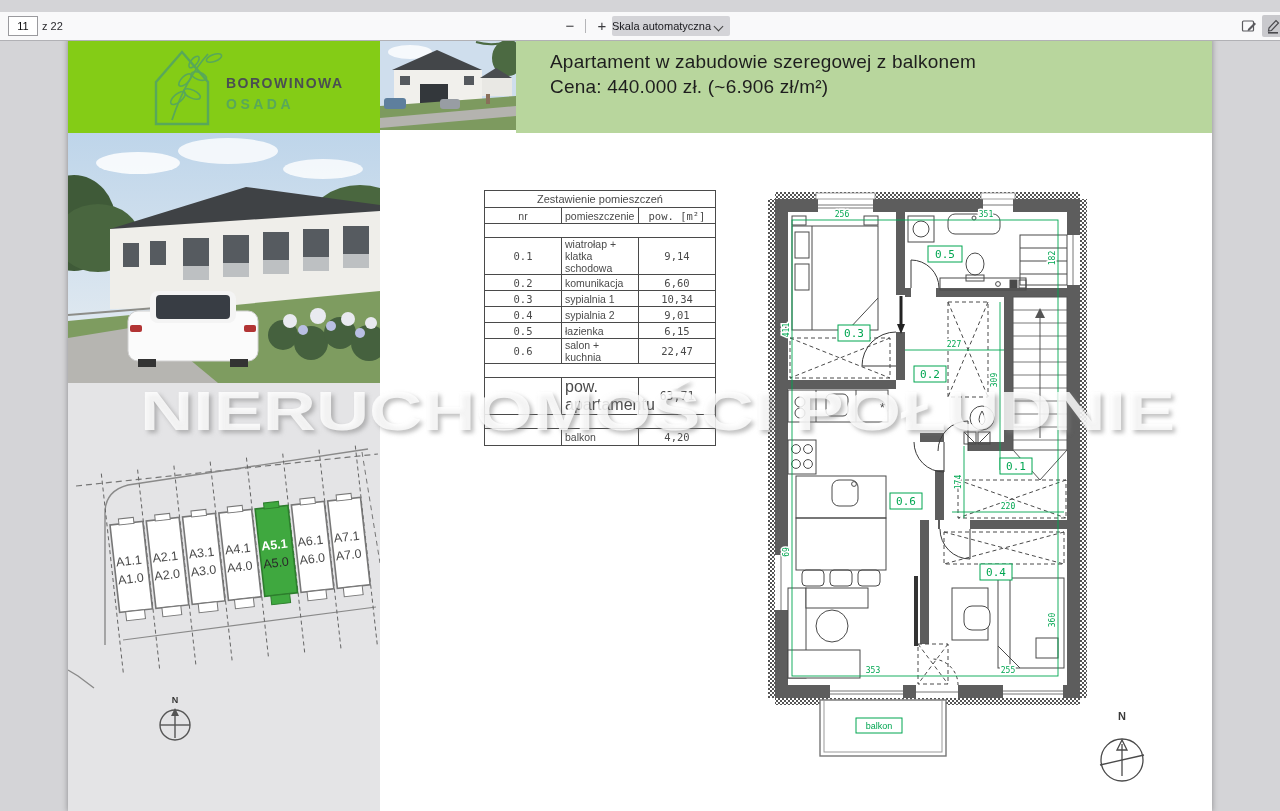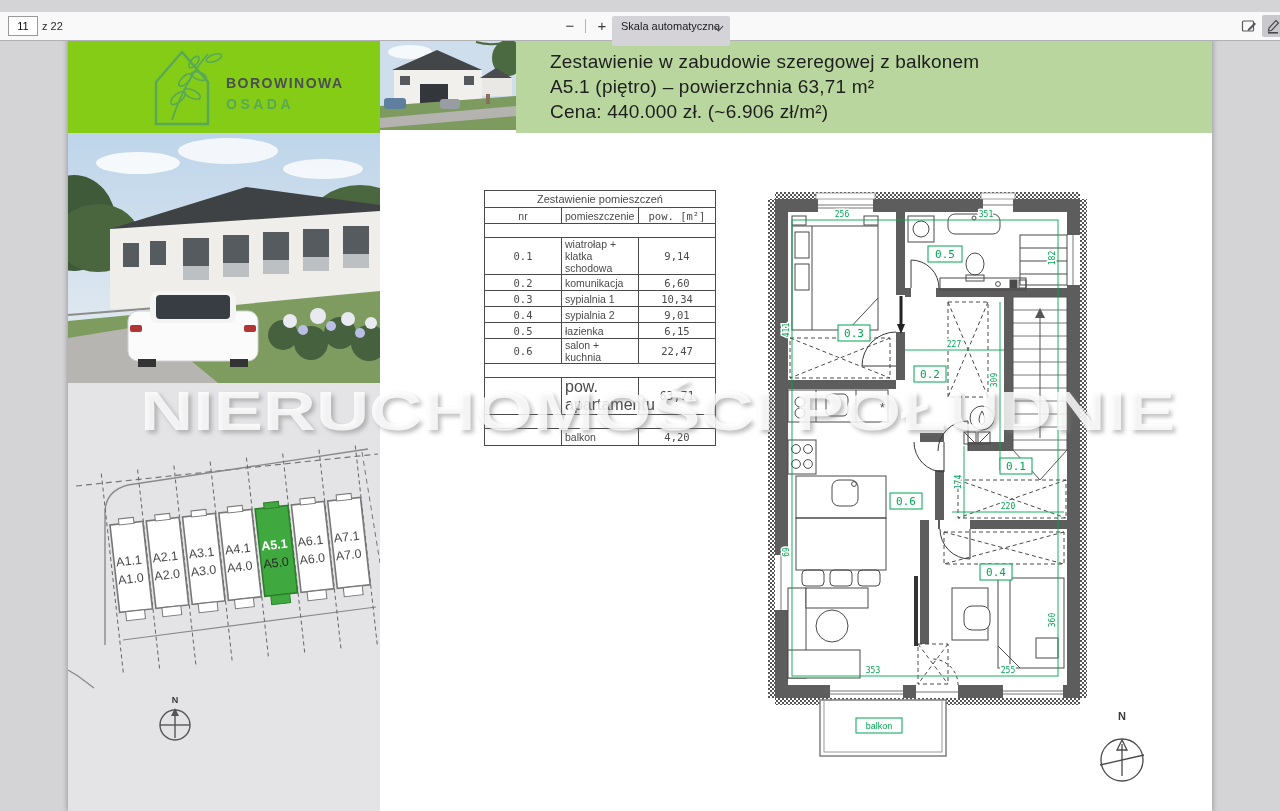--- a/index.html
+++ b/index.html
@@ -8,22 +8,22 @@
 
   
   .toolbar{position:absolute;top:12px;left:0;width:1280px;height:28px;background:#f9f9fa;
            border-bottom:1px solid #b1b1b5;z-index:100}
   .page-input{position:absolute;left:8px;top:4px;width:24px;height:16px;border:1px solid #9a9a9e;
               background:#fff;font-size:11px;text-align:center;color:#0c0c0d;font-family:"Liberation Sans",sans-serif}
   .page-count{position:absolute;left:42px;top:8px;font-size:11px;color:#2a2a2e}
   .tb-btn{position:absolute;top:2px;width:24px;height:24px;border:none;background:transparent;
           font-size:15px;color:#3a3a3e;cursor:pointer;text-align:center;line-height:24px;padding:0}
   .tb-sep{position:absolute;top:7px;left:585px;width:1px;height:14px;background:#b5b5b8}
-  .scale-select{position:absolute;left:612px;top:4px;width:118px;height:30px;background:#d4d4d8;
-                border-radius:2px;font-size:11px;color:#1a1a1e;line-height:20px;padding-left:9px;
+  .scale-select{position:absolute;left:612px;top:4px;width:118px;height:20px;background:#d4d4d8;
+                border-radius:2px;font-size:11px;color:#1a1a1e;line-height:20px;
                 box-sizing:border-box;cursor:pointer}
   .scale-chevron{position:absolute;right:8px;top:7px;width:6px;height:6px;border-right:1.4px solid #444;
                  border-bottom:1.4px solid #444;transform:rotate(45deg)}
   .tb-icon{position:absolute;top:3px;width:22px;height:22px;border-radius:2px;display:flex;
            align-items:center;justify-content:center;cursor:pointer}
   .tb-icon.active{background:#c9c9cd}
 
   
   .page{position:absolute;left:68px;top:36px;width:1144px;height:775px;background:#fff;
         box-shadow:0 1px 6px rgba(0,0,0,.35)}
@@ -114,22 +114,21 @@
     <polygon points="100,40 116,30 132,40" fill="#4a4d50"></polygon>
     <rect x="102" y="40" width="30" height="18" fill="#e9e8e4"></rect>
     <polygon points="0,68 136,58 136,92 0,92" fill="#7d9a5f"></polygon>
     <polygon points="0,80 136,68 136,78 0,90" fill="#b4b3af"></polygon>
     <rect x="4" y="60" width="22" height="11" rx="3" fill="#5e7f9d"></rect>
     <rect x="60" y="61" width="20" height="10" rx="3" fill="#989da3"></rect>
     <rect x="106" y="56" width="4" height="10" fill="#8a6f5a"></rect>
   </svg>
 
   <div class="green-header">
-    <div>Zestawienie w zabudowie szeregowej z balkonem</div>
-    <div>A5.1 (piętro) – powierzchnia 63,71 m²</div>
+    <div>Apartament w zabudowie szeregowej z balkonem</div>
     <div>Cena: 440.000 zł. (~6.906 zł/m²)</div>
   </div>
 
   <svg class="main-photo" viewBox="0 0 312 250">
     <defs>
       <linearGradient id="sky" x1="0" y1="0" x2="0" y2="1">
         <stop offset="0" stop-color="#bed5ea"></stop>
           <stop offset="1" stop-color="#e9eef2"></stop>
       </linearGradient>
     </defs>

